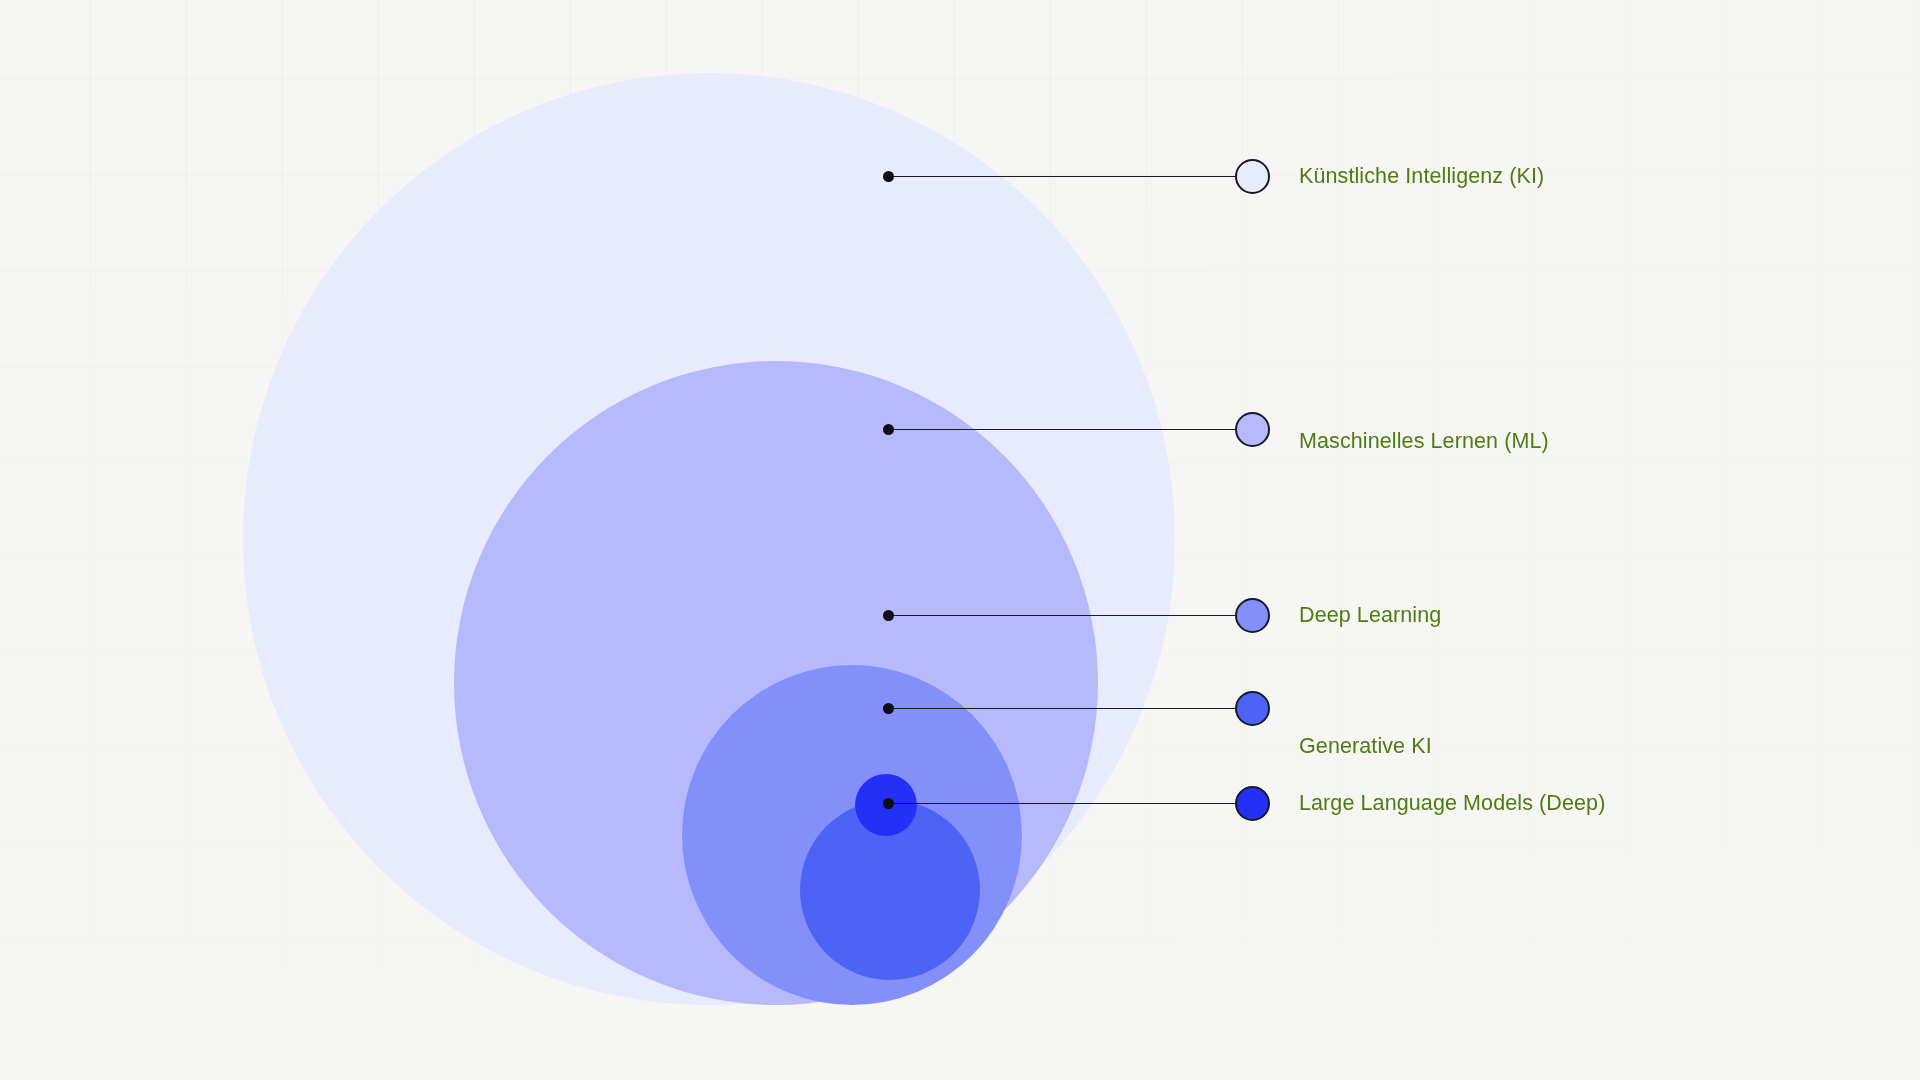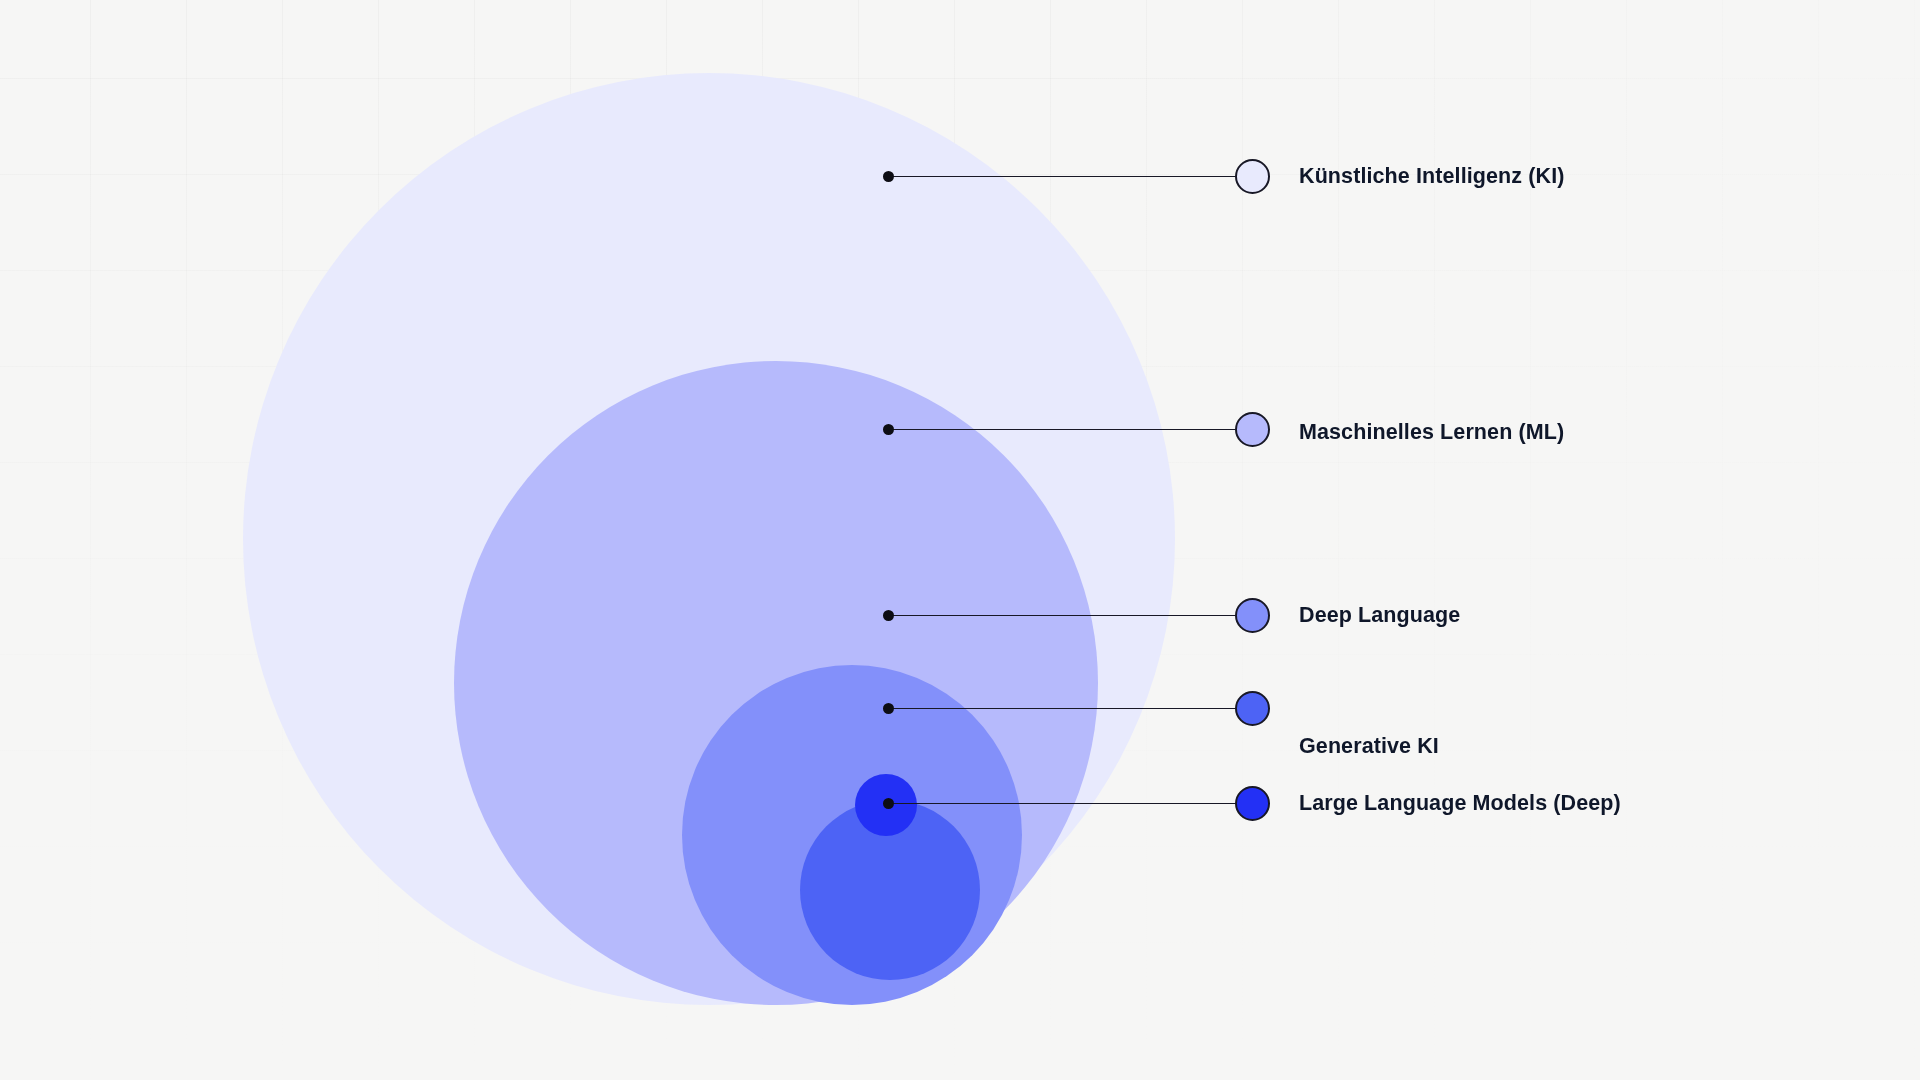--- a/index.html
+++ b/index.html
@@ -65,22 +65,22 @@
     width: 35px;
     height: 35px;
     border-radius: 50%;
     border: 2.2px solid #181826;
     box-sizing: border-box;
   }
 
   .legend-label {
     position: absolute;
     font-size: 21.5px;
-    font-weight: bold;
-    color: #0f172a;
+    font-weight: normal;
+    color: #4d7c0f;
     letter-spacing: 0.1px;
     white-space: nowrap;
     line-height: 1;
   }
 </style>
 </head>
 <body style="background: rgb(246, 246, 245);">
 
 <div id="grid-layer"></div>
 <div id="grid-mask"></div>
@@ -105,18 +105,18 @@
   <div class="leader-dot" style="left: 882.5px; top: 702.5px; background: rgb(13, 13, 20);"></div>
   <div class="leader-dot" style="left: 882.5px; top: 797.5px; background: rgb(13, 13, 20);"></div>
 
   <div class="legend-swatch" style="left: 1235px; top: 158.5px; background: rgb(232, 234, 253); border-color: rgb(24, 24, 38);"></div>
   <div class="legend-swatch" style="left: 1235px; top: 411.5px; background: rgb(182, 186, 252); border-color: rgb(24, 24, 38);"></div>
   <div class="legend-swatch" style="left: 1235px; top: 597.5px; background: rgb(131, 144, 250); border-color: rgb(24, 24, 38);"></div>
   <div class="legend-swatch" style="left: 1235px; top: 690.5px; background: rgb(77, 99, 245); border-color: rgb(24, 24, 38);"></div>
   <div class="legend-swatch" style="left: 1235px; top: 785.5px; background: rgb(35, 48, 245); border-color: rgb(24, 24, 38);"></div>
 
   <div class="legend-label" style="left: 1299px; top: 166px;">Künstliche Intelligenz (KI)</div>
-  <div class="legend-label" style="left: 1299px; top: 422px;">Maschinelles Lernen (ML)</div>
-  <div class="legend-label" style="left: 1299px; top: 605px;">Deep Language</div>
+  <div class="legend-label" style="left: 1299px; top: 431px;">Maschinelles Lernen (ML)</div>
+  <div class="legend-label" style="left: 1299px; top: 605px;">Deep Learning</div>
   <div class="legend-label" style="left: 1299px; top: 736px;">Generative KI</div>
   <div class="legend-label" style="left: 1299px; top: 793px;">Large Language Models (Deep)</div>
 
 </div>
 
 </body></html>

